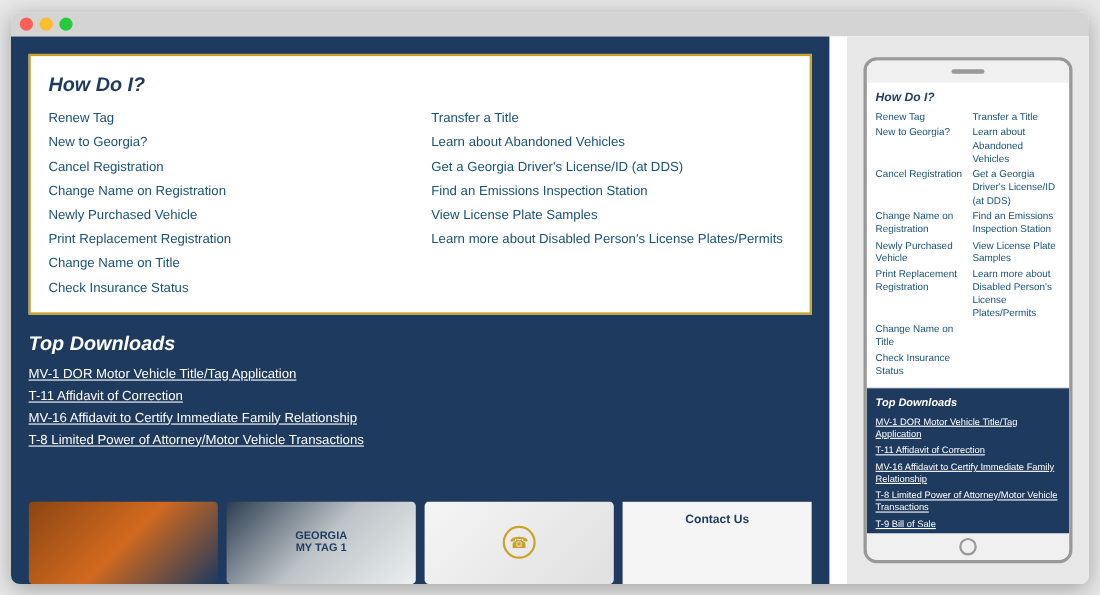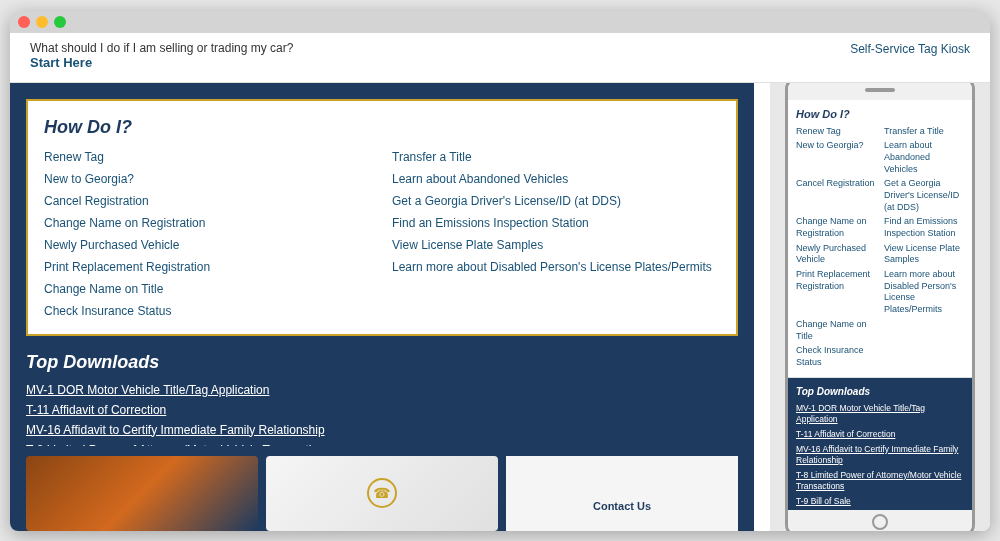--- a/index.html
+++ b/index.html
@@ -337,29 +337,20 @@
 <div class="mac-window">
 
   <div class="mac-titlebar">
     <div class="mac-btn close"></div>
     <div class="mac-btn min"></div>
     <div class="mac-btn max"></div>
   </div>
 
   <div class="window-content">
 
-    <div class="top-section">
-      <div class="top-left">
-        <p>What should I do if I am selling or trading my car?</p>
-        <a>Start Here</a>
-      </div>
-      <div class="top-right">
-        <a>Self-Service Tag Kiosk</a>
-      </div>
-    </div>
 
     <div class="main-content">
 
       <div class="left-panel">
 
         <div class="how-do-i-section">
           <h2>How Do I?</h2>
           <div class="how-do-i-links">
             <div class="links-col">
               <a>Renew Tag</a>
@@ -394,26 +385,31 @@
 
             </div>
 
           </div>
 
         </div>
 
         <div class="bottom-images">
           <div class="img-placeholder img-car">
           </div>
+          <div class="img-placeholder img-laptop">
+            <div style="text-align:center;">
+              <div class="mytag-text">GEORGIA<br>MY TAG 1</div>
+            </div>
+          </div>
           <div class="img-placeholder img-phone">
             <div class="phone-icon">
               ☎
             </div>
           </div>
-          <div style="flex:1; background:#f5f5f5; display:flex; align-items:center; justify-content:center; padding-top:24px;">
+          <div style="flex:1; background:#f5f5f5; display:flex; align-items:flex-start; justify-content:center; padding-top:8px;">
             <span class="contact-us-label">Contact Us</span>
           </div>
         </div>
 
       </div>
 
       <div class="right-panel">
         <div class="mobile-device">
 
           <div class="mobile-top-bar">

